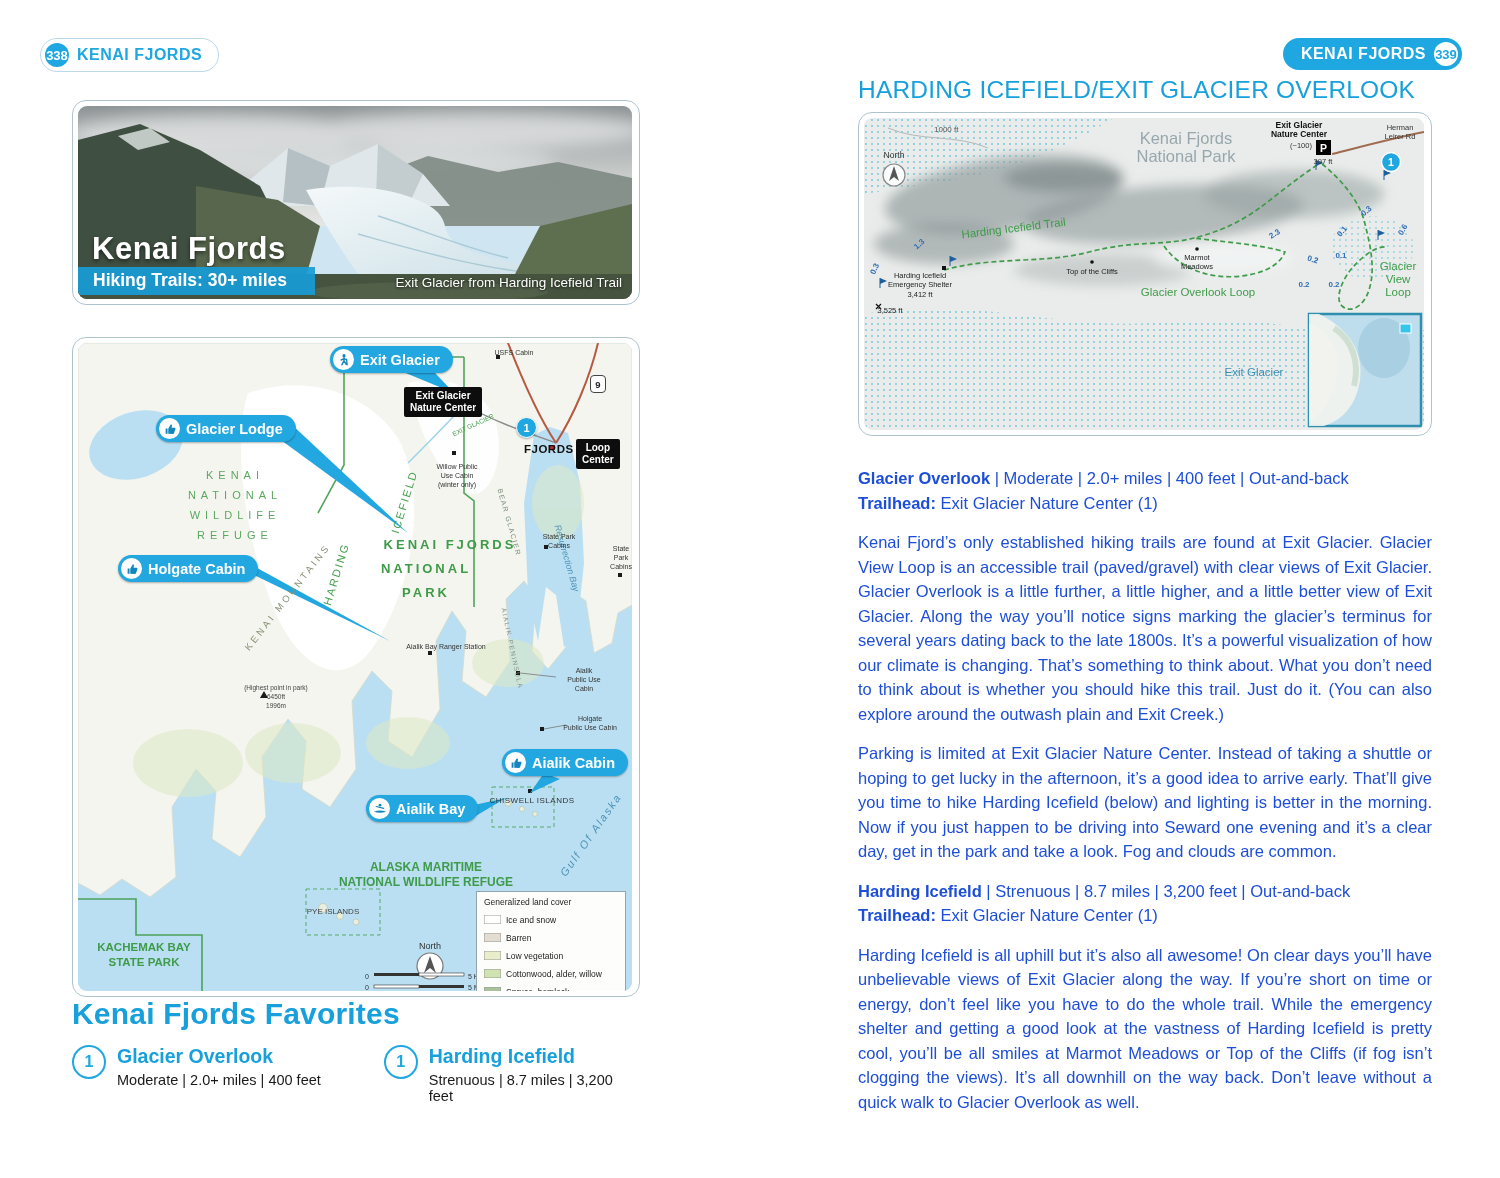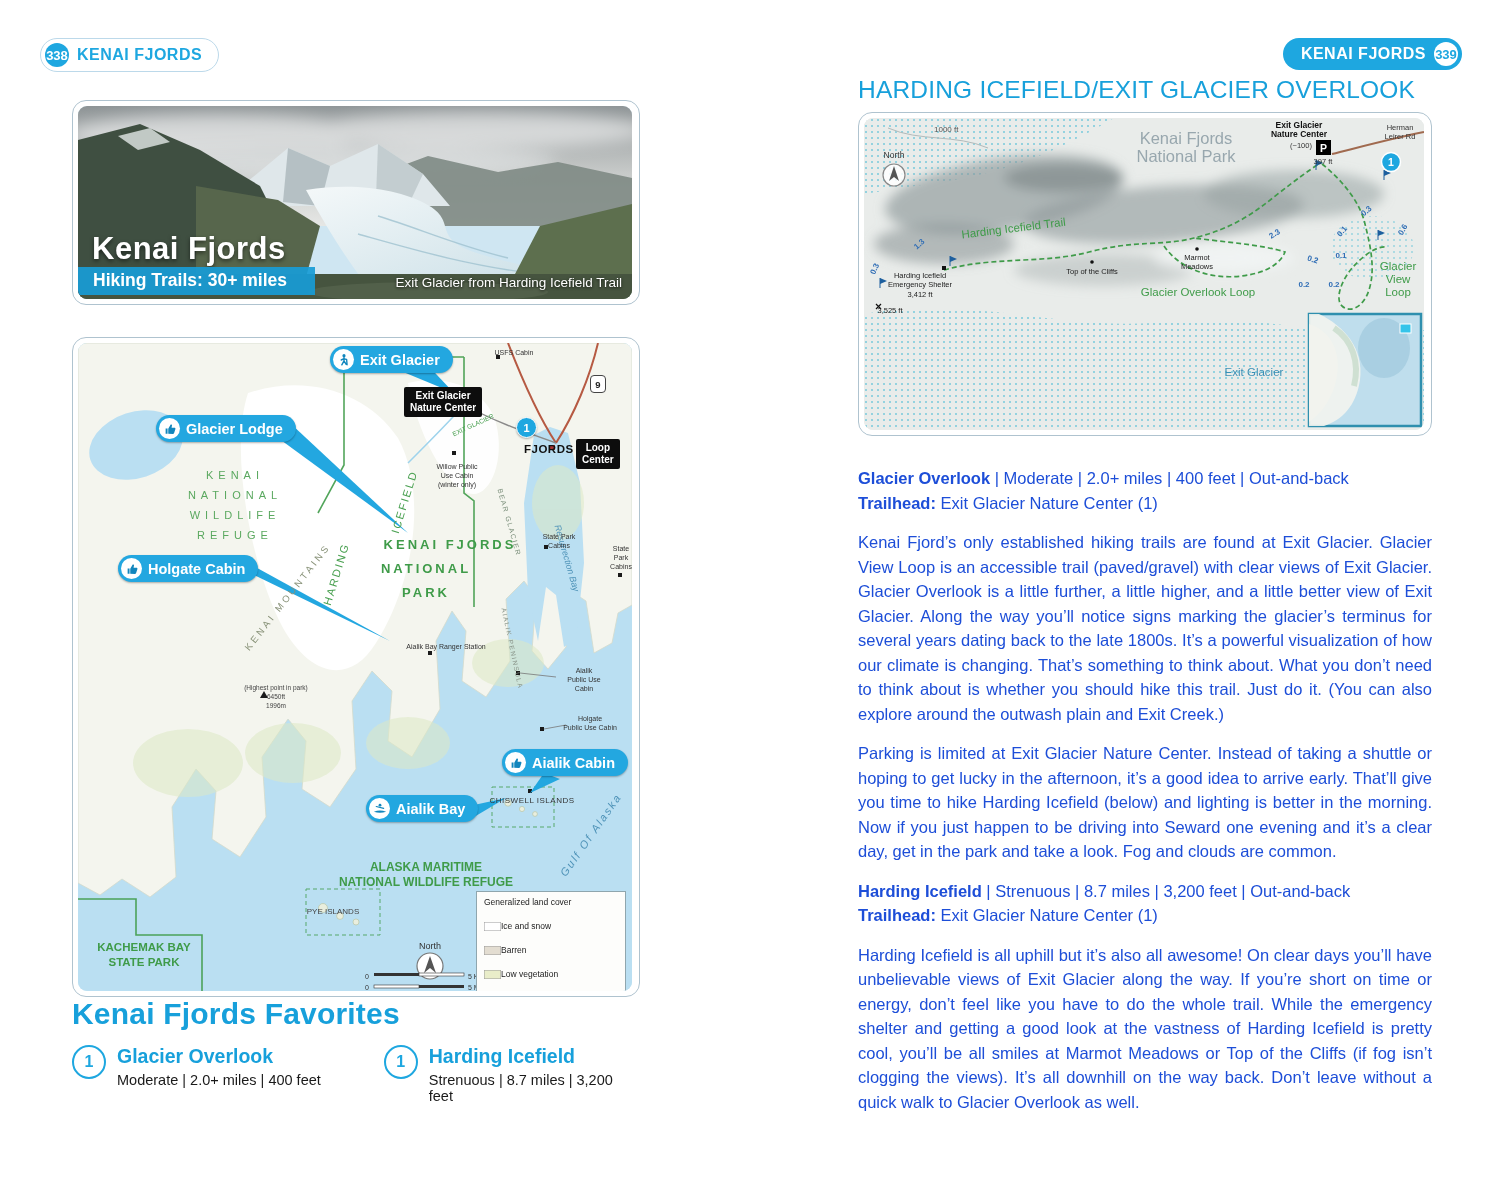--- a/index.html
+++ b/index.html
@@ -47,21 +47,21 @@
           text-align:center;padding:3px 6px;border-radius:2px;white-space:nowrap}
   .seward{position:absolute;font-weight:bold;font-size:11.5px;color:#111;letter-spacing:.5px}
   .shield{position:absolute;width:14px;height:16px;background:#fff;border:1.2px solid #444;border-radius:4px;
           font-size:9.5px;font-weight:bold;color:#222;display:flex;align-items:center;justify-content:center}
   .mk1{position:absolute;width:19px;height:19px;border-radius:50%;background:#1ea7e0;border:1.5px solid #fff;
        color:#fff;font-weight:bold;font-size:11px;display:flex;align-items:center;justify-content:center;
        box-shadow:0 1px 2px rgba(0,0,0,.3)}
   .legend{position:absolute;left:398px;top:548px;width:150px;background:#fdfdfb;border:1px solid #8fa6ae;
           padding:5px 7px;font-size:8.5px;color:#222;box-sizing:border-box}
   .legend .ti{margin-bottom:3px}
-  .legend .row{display:flex;align-items:flex-end;margin-top:14px}
+  .legend .row{display:flex;align-items:flex-start;gap:5px;margin-top:8px}
   .legend svg{flex:none;display:block}
 
   
   .fav-title{color:#17a0db;font-weight:bold;font-size:30px;letter-spacing:.2px}
   .fav-row{display:flex;margin-top:14px}
   .fav-item{display:flex;align-items:flex-start;gap:11px}
   .fav-item:first-child{width:313px}
   .fav-num{width:30px;height:30px;border-radius:50%;border:2.5px solid #1ea7e0;color:#1ea7e0;
            font-weight:bold;font-size:16px;display:flex;align-items:center;justify-content:center;flex:none}
   .fav-name{color:#17a0db;font-weight:bold;font-size:19.5px}

